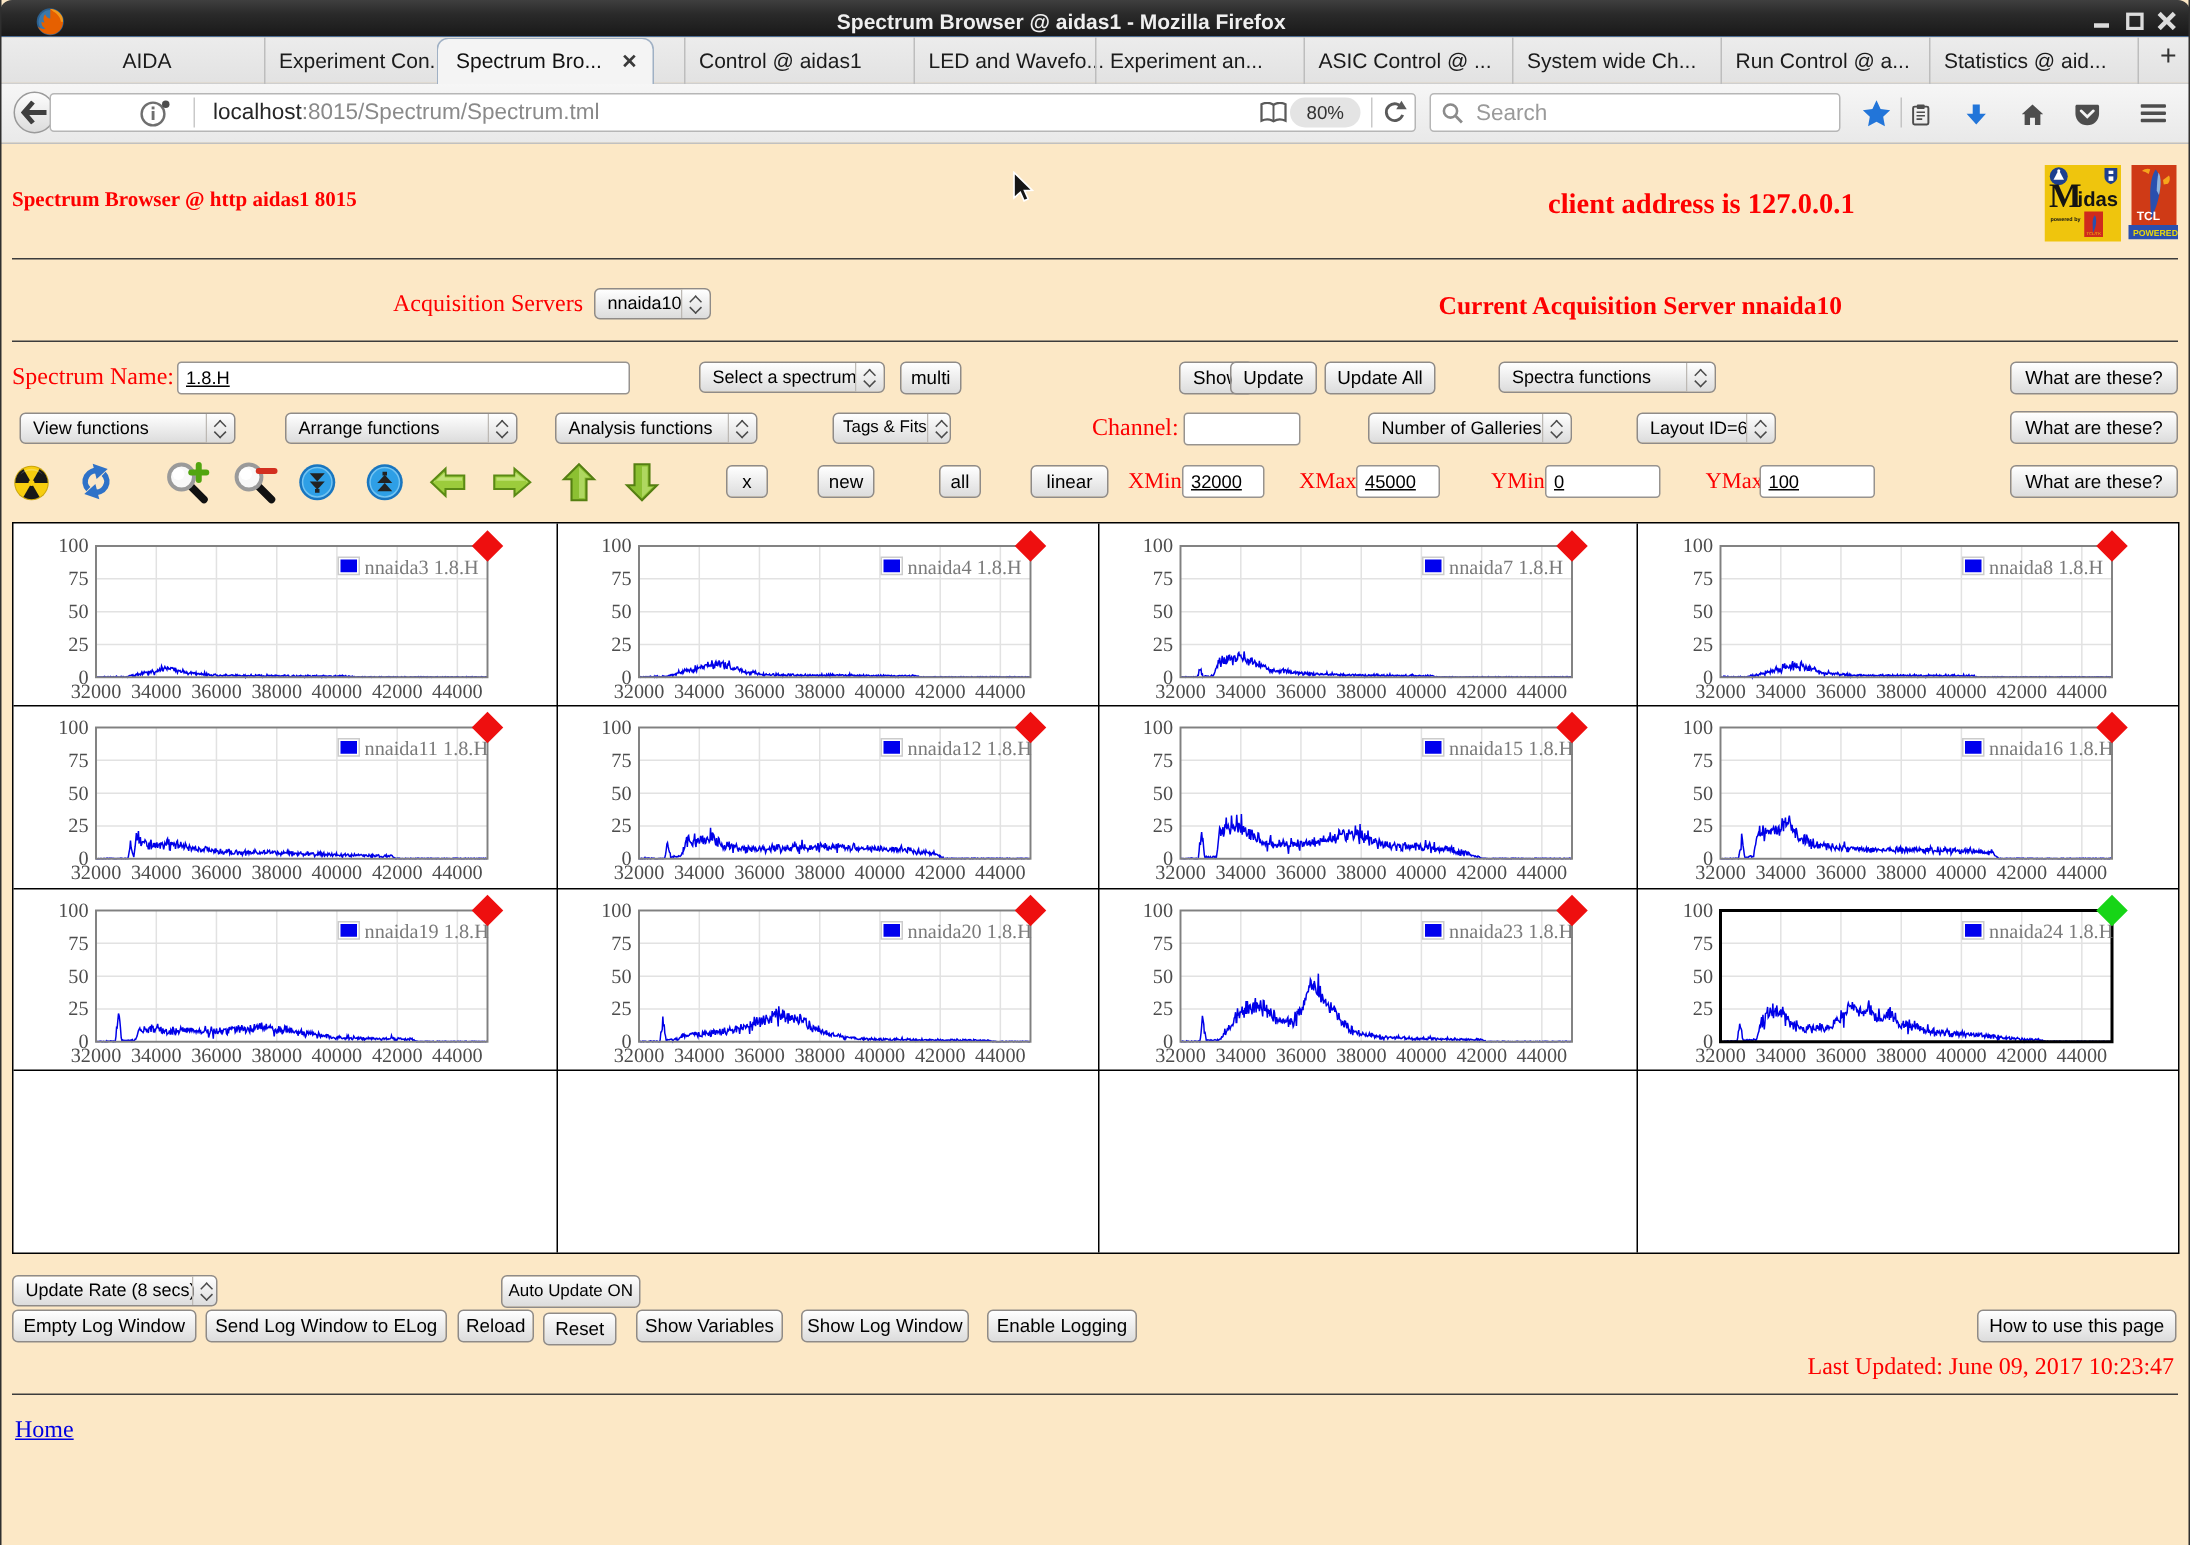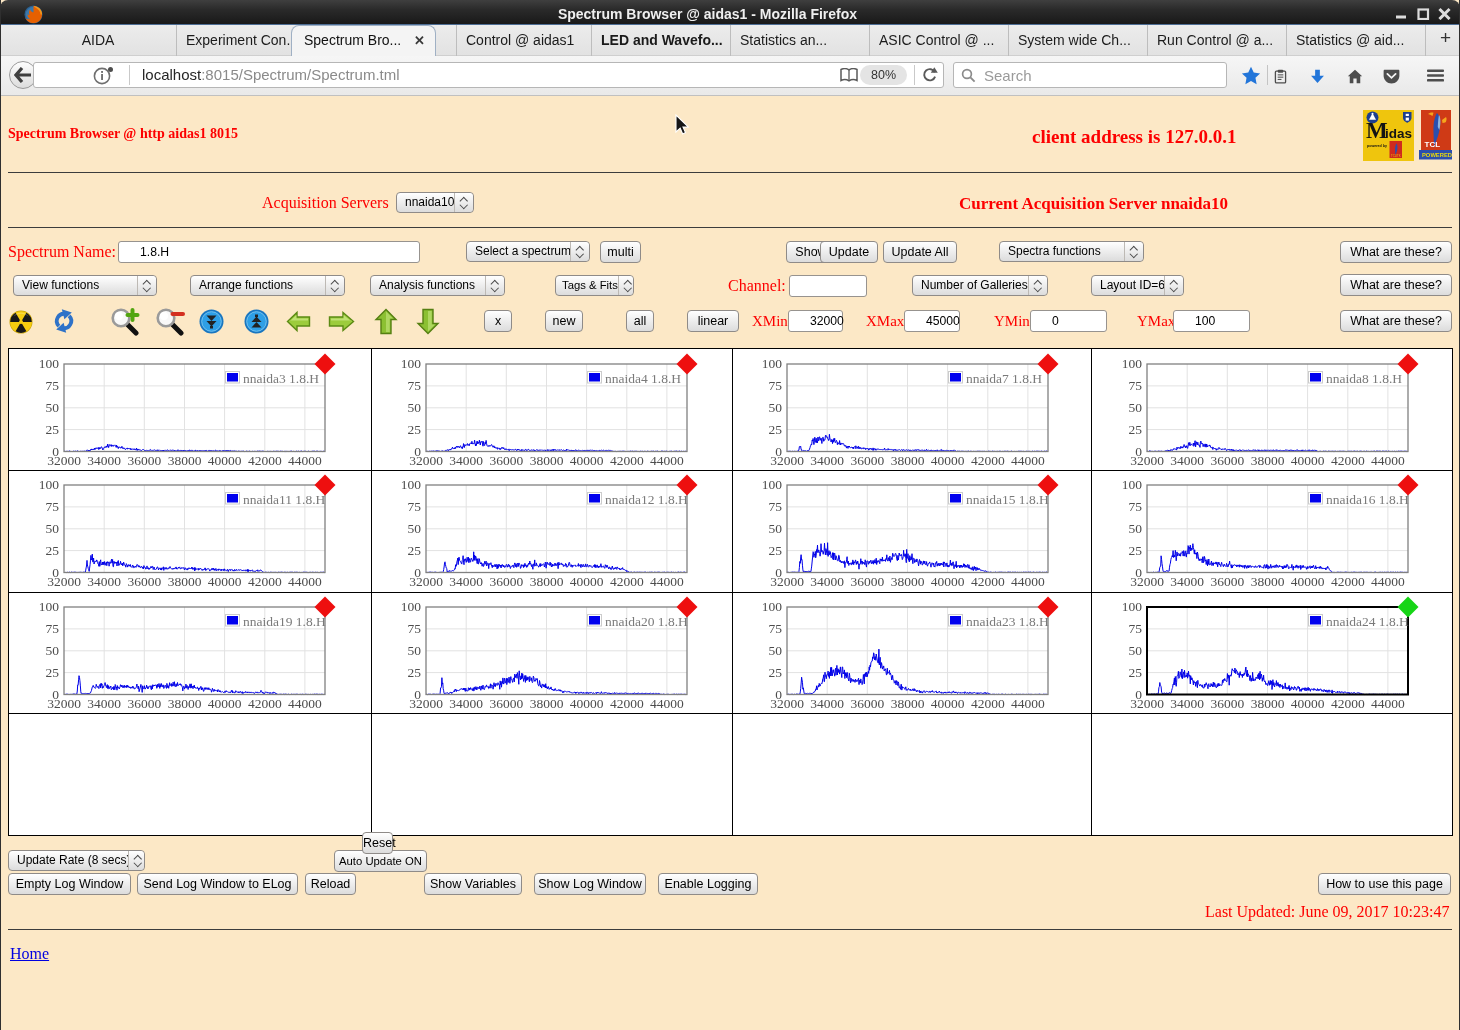--- a/index.html
+++ b/index.html
@@ -47,21 +47,21 @@
 .gsel .sp { position:absolute; right:0; top:0; bottom:0; width:19px;
   border-left:1px solid #bdb9b4; background:linear-gradient(#ffffff,#efefef 45%,#dcdcdc);
   border-radius:0 4px 4px 0; }
 .gsel .sp:after { content:""; position:absolute; left:6px; top:4.5px;
   width:4.5px; height:4.5px; border-left:1.6px solid #4a4a4a; border-top:1.6px solid #4a4a4a;
   transform:rotate(45deg); }
 .gsel .sp:before { content:""; position:absolute; left:6px; bottom:4.5px;
   width:4.5px; height:4.5px; border-right:1.6px solid #4a4a4a; border-bottom:1.6px solid #4a4a4a;
   transform:rotate(45deg); }
 .ginp { position:absolute; height:22px; background:#fff; border:1px solid #97938f;
-  border-radius:3px; font-size:12.2px; color:#000; padding:3px 0 0 21px; }
+  border-radius:3px; font-size:12.2px; color:#000; padding:3px 0 0 5px;text-decoration:underline; }
 #grid { left:8px; top:348px; width:1445px; height:488px; background:#fff;
   border:1px solid #000; }
 .gv { position:absolute; top:0; width:1px; height:486px; background:#000; }
 .gh { position:absolute; left:0; width:1443px; height:1px; background:#000; }
 </style>
 </head>
 <body>
 
 <div class="abs" id="titlebar"></div>
 <div class="abs" id="titletext">Spectrum Browser @ aidas1 - Mozilla Firefox</div>
@@ -75,22 +75,22 @@
 <rect x="4" y="9.5" width="10" height="3" fill="#dcdcdc"></rect>
 <rect x="26.5" y="3.5" width="9.5" height="9.5" fill="none" stroke="#dcdcdc" stroke-width="2.2"></rect>
 <path d="M48.5 4 L56.5 12 M56.5 4 L48.5 12" stroke="#dcdcdc" stroke-width="3" stroke-linecap="square"></path>
 </svg>
 
 <div class="abs" id="tabbar"></div>
 <div class="abs" style="left:0;top:25px;width:1460px;height:31px">
     <div class="tab tabc" style="left:0px;width:156px;border-left:none;">AIDA</div>
     <div class="tab" style="left:156px;width:139px;">Experiment Con...</div>
     <div class="tab" style="left:436px;width:135px;">Control @ aidas1</div>
-    <div class="tab" style="left:571px;width:139px;font-weight:bold;">LED and Wavefo...</div>
-    <div class="tab" style="left:710px;width:139px;">Statistics an...</div>
+    <div class="tab" style="left:589px;width:139px;">LED and Wavefo...</div>
+    <div class="tab" style="left:710px;width:139px;">Experiment an...</div>
     <div class="tab" style="left:849px;width:139px;">ASIC Control @ ...</div>
     <div class="tab" style="left:988px;width:139px;">System wide Ch...</div>
     <div class="tab" style="left:1127px;width:139px;">Run Control @ a...</div>
     <div class="tab" style="left:1266px;width:139px;">Statistics @ aid...</div>
     <div class="tab" style="left:1405px;width:55px;padding-left:14px;font-size:19px;color:#333;padding-top:2px">+</div>
   </div>
 <div id="activetab">Spectrum Bro...<span style="position:absolute;right:10px;top:7px;color:#3a3a3a;font-weight:bold;font-size:13px">✕</span></div>
 
 <div class="abs" id="navbar"></div>
 <div class="abs" id="backbtn"></div>
@@ -730,21 +730,21 @@
       <text x="234" y="33.5" font-family="Liberation Serif, serif" font-size="13.5" fill="#7a7a7a">nnaida24 1.8.H</text>
       <path d="M316.0 4.5 L326.5 15.0 L316.0 25.5 L305.5 15.0 Z" fill="#17d517"></path>
     </svg>
   </div>
 
 <div class="gsel" style="left:8px;top:850px;width:137px">Update Rate (8 secs)<span class="sp" style="width:16px"></span></div>
 <div class="gbtn" style="left:334px;top:850px;width:93px;font-size:11.3px">Auto Update ON</div>
 <div class="gbtn" style="left:8px;top:873px;width:123px">Empty Log Window</div>
 <div class="gbtn" style="left:137px;top:873px;width:161px">Send Log Window to ELog</div>
 <div class="gbtn" style="left:305px;top:873px;width:51px">Reload</div>
-<div class="gbtn" style="left:362px;top:832px;width:31px">Reset</div>
+<div class="gbtn" style="left:362px;top:875px;width:49px">Reset</div>
 <div class="gbtn" style="left:424px;top:873px;width:98px">Show Variables</div>
 <div class="gbtn" style="left:534px;top:873px;width:112px">Show Log Window</div>
 <div class="gbtn" style="left:658px;top:873px;width:100px">Enable Logging</div>
 <div class="gbtn" style="left:1318px;top:873px;width:133px">How to use this page</div>
 <div class="abs red" style="left:1205px;top:903px;font-size:16px">Last Updated: June 09, 2017 10:23:47</div>
 <div class="hr" style="top:929px"></div>
 <a class="abs" style="left:10px;top:945px;font-size:16px;font-family:'Liberation Serif',serif;color:#0000e0;text-decoration:underline">Home</a>
 <div class="abs" style="left:0;top:0;width:1px;height:1030px;background:#2f2f2f"></div>
 <div class="abs" style="left:1459px;top:0;width:1px;height:1030px;background:#2f2f2f"></div>
 

